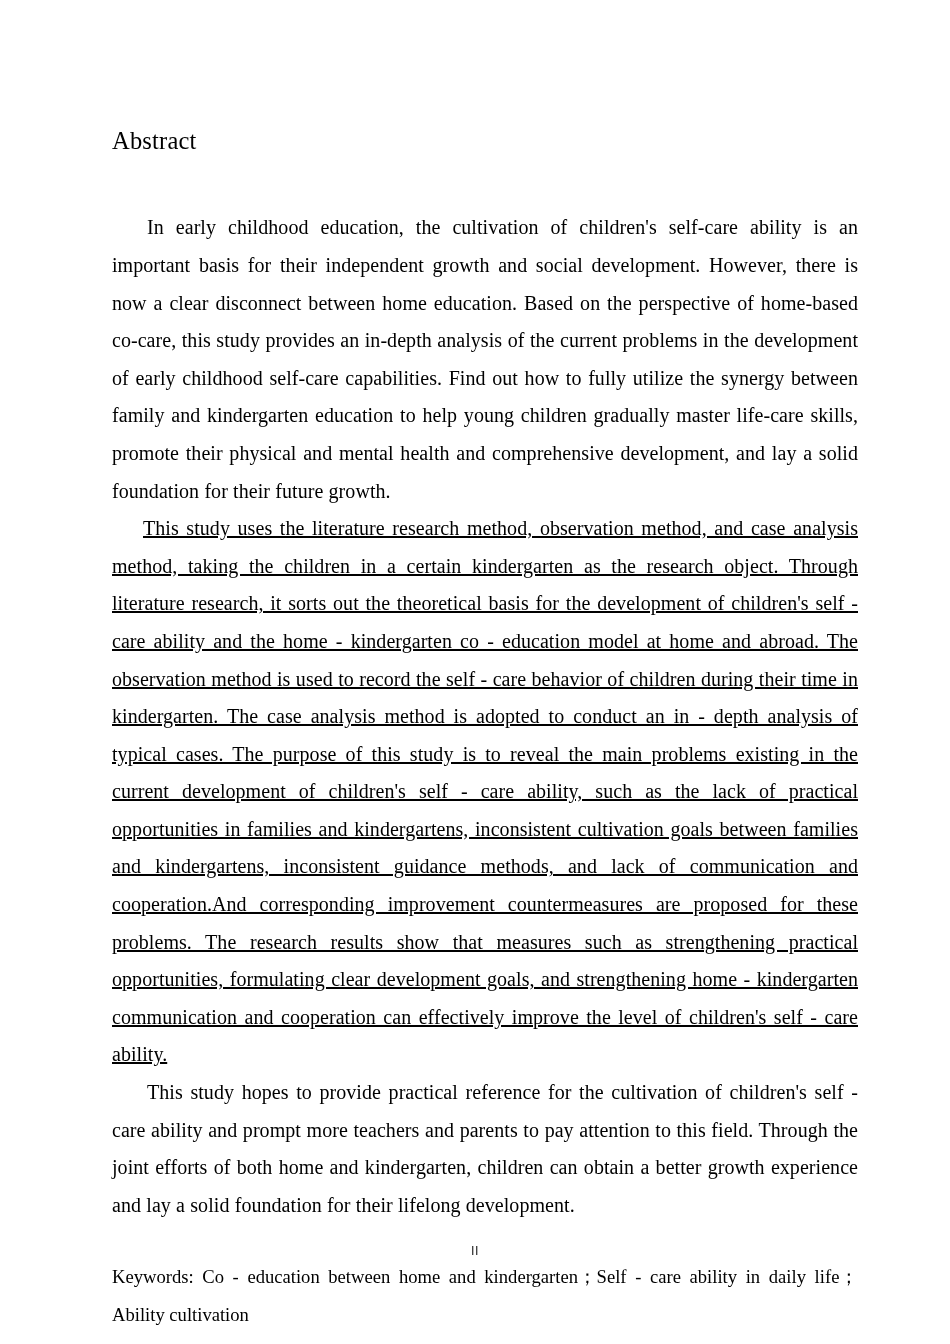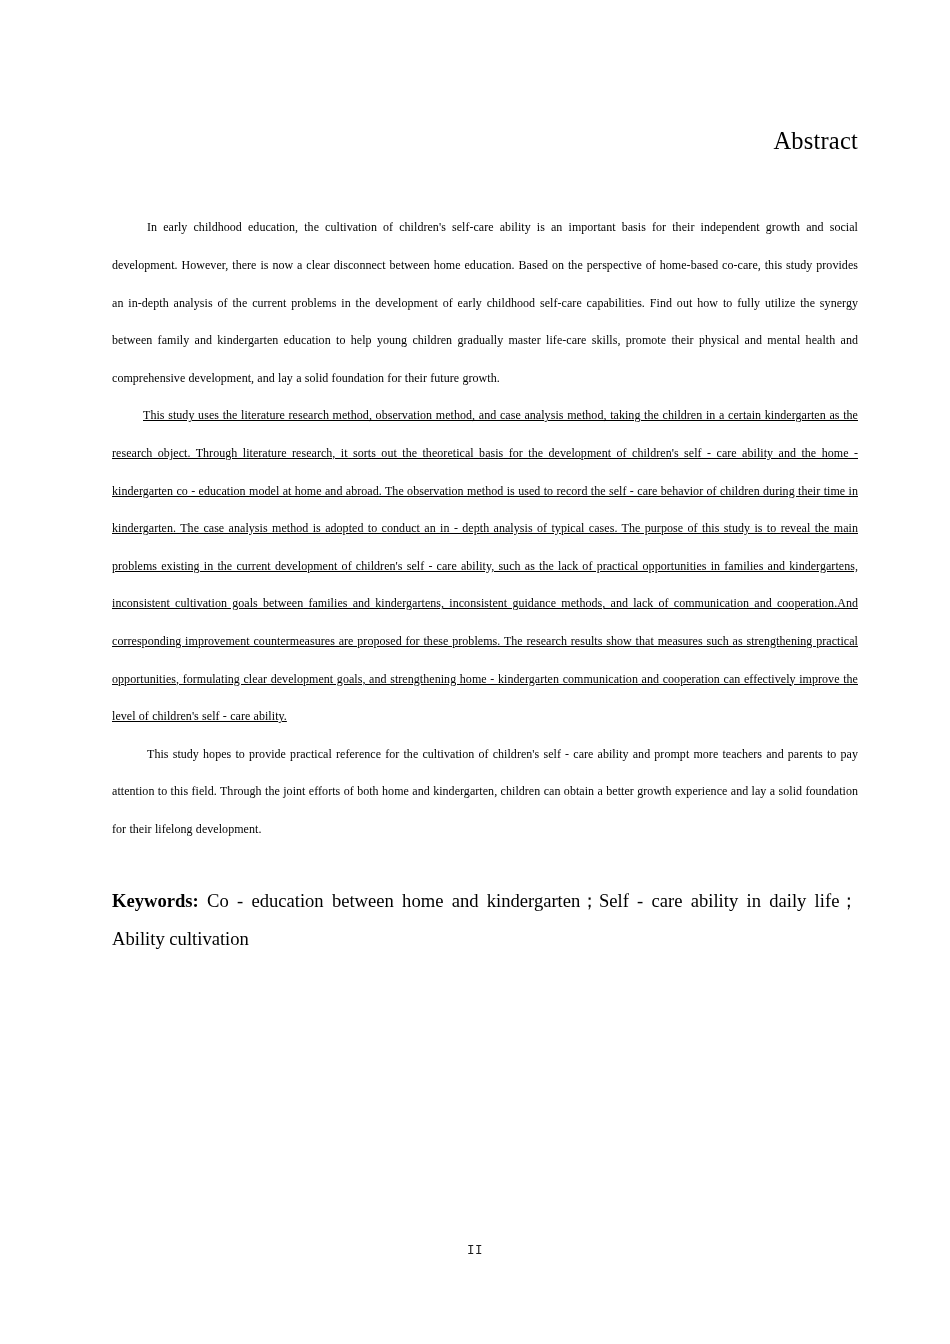--- a/index.html
+++ b/index.html
@@ -20,36 +20,36 @@
   }
 
   .content {
     position: absolute;
     left: 112px;
     top: 0;
     width: 746px;
   }
 
   .doc-title {
-    text-align: right;
+    text-align: left;
     font-size: 24.5px;
     line-height: 1.2;
     font-weight: normal;
     margin: 0;
     padding-top: 126px;
     letter-spacing: 0.2px;
   }
 
   .body-block {
     padding-top: 54px;
   }
 
   p.para {
     margin: 0;
-    font-size: 12px;
+    font-size: 20px;
     line-height: 37.6px;
     text-align: justify;
     text-justify: inter-word;
     letter-spacing: 0.05px;
     word-spacing: 0.2px;
     hyphens: none;
   }
 
   p.para.indent-wide {
     text-indent: 35px;
@@ -67,32 +67,32 @@
   p.keywords {
     margin: 0;
     font-size: 18.6px;
     line-height: 37.6px;
     text-align: justify;
     text-justify: inter-word;
     text-indent: 0;
   }
 
   .kw-label {
-    font-weight: bold;
+    font-weight: normal;
   }
 
   .page-number {
     position: absolute;
     left: 0;
     right: 0;
     top: 1245px;
     text-align: center;
     font-size: 12.5px;
     line-height: 1;
-    font-family: Liberation Mono, monospace;
+    font-family: Liberation Sans, sans-serif;
     color: #1a1a1a;
     letter-spacing: 0.5px;
   }
 </style>
 </head>
 <body>
 
 <div class="page">
 
   <div class="content">

